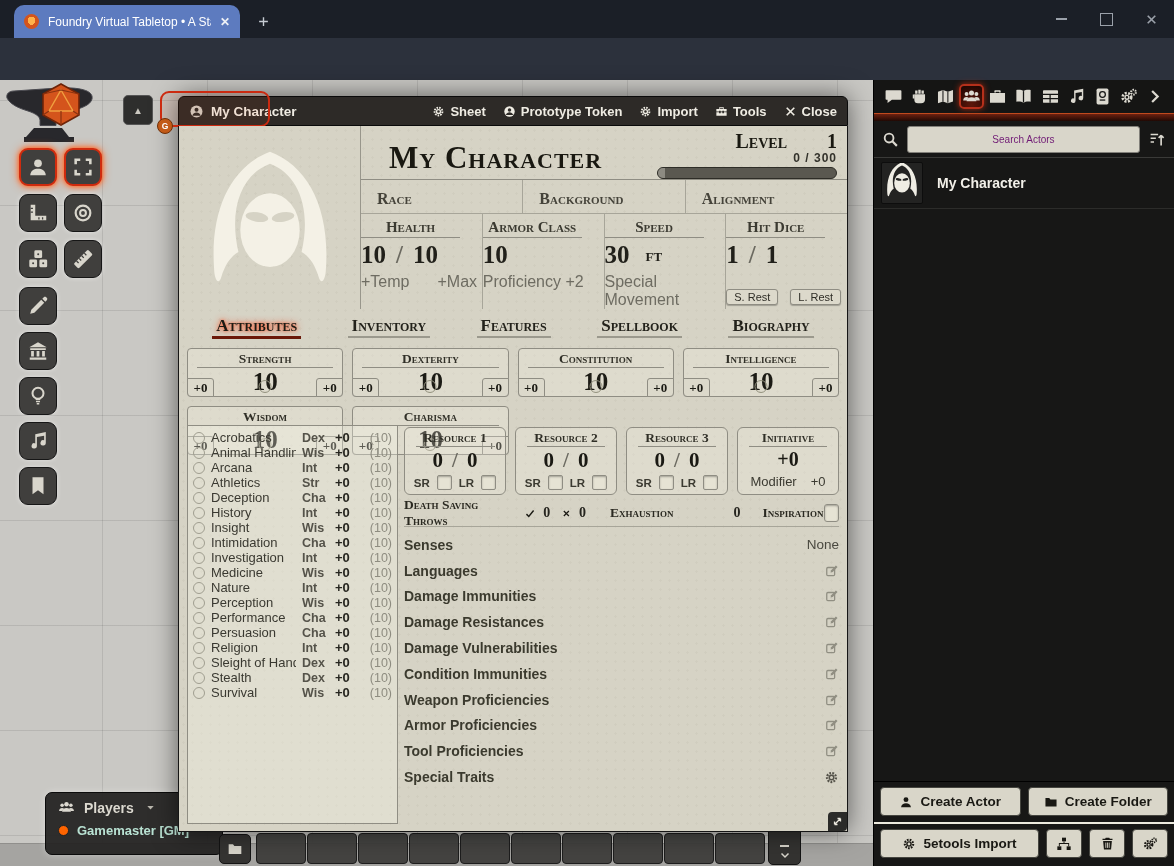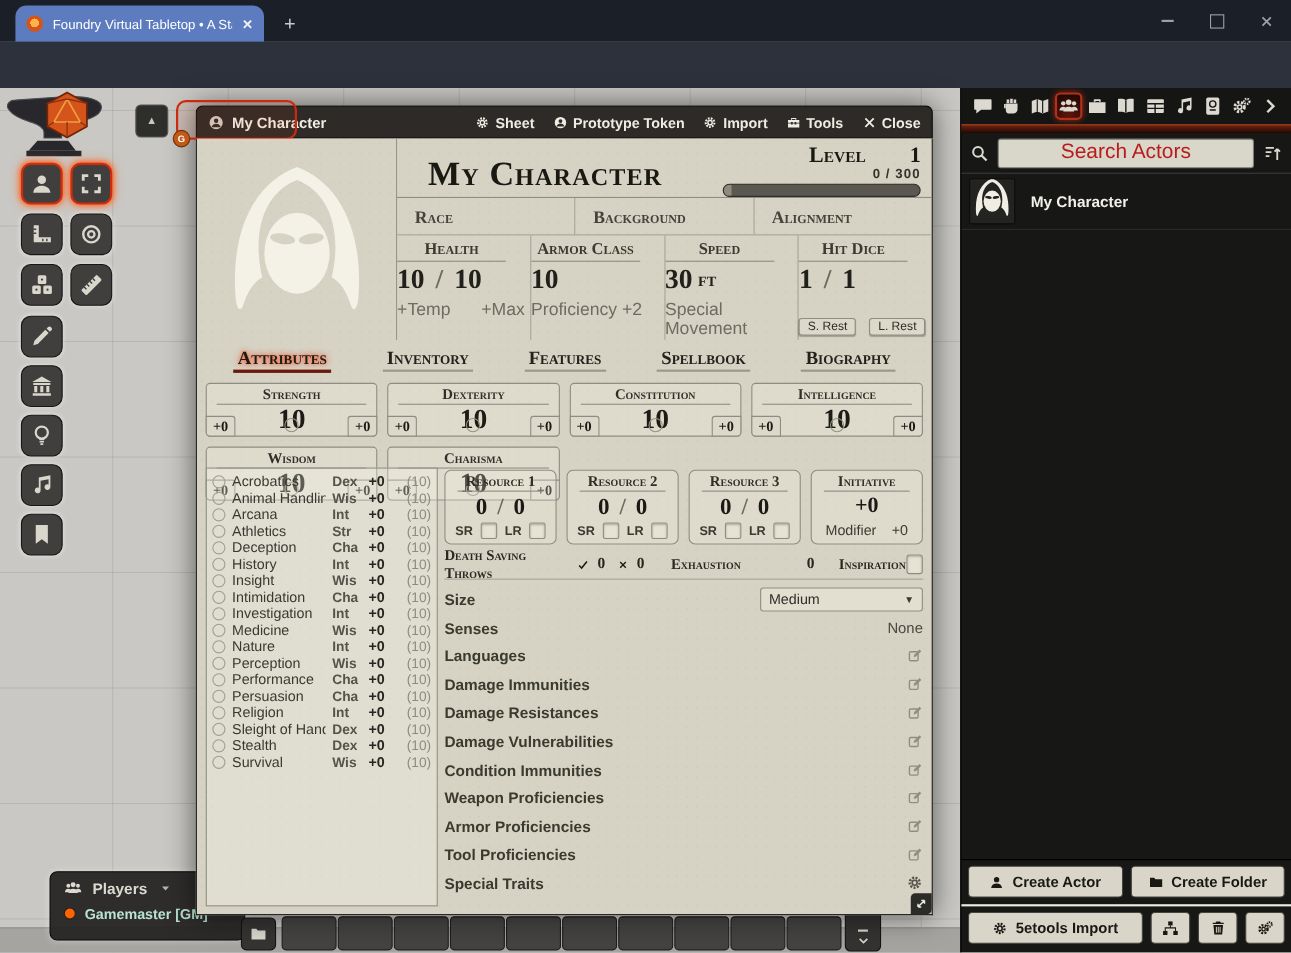--- a/index.html
+++ b/index.html
@@ -179,22 +179,22 @@
 
   
   .sidebar{position:absolute;right:0;top:0;width:300px;height:786px;background:#171716;border-left:1px solid #000;color:#e8e5dd}
   .sb-tabs{height:33px;display:flex;align-items:center;justify-content:space-between;padding:0 7px;background:#151514}
   .sb-tab{width:25px;height:25px;display:flex;align-items:center;justify-content:center;color:#dcd9d0;box-sizing:border-box}
   .sb-tab svg{width:19px;height:19px;--icbg:#151514}
   .sb-tab.active{border:2px solid #b5301b;border-radius:5px;background:radial-gradient(circle at 50% 90%,#611softhue,#1a0502)}
   .sb-tab.active{background:radial-gradient(circle at 50% 90%,#5e160a,#1c0602);box-shadow:0 0 6px #a02810}
   .sb-glow{height:7px;background:linear-gradient(to bottom,#6e2110,#200904);border-top:1px solid #c04a1e}
   .sb-search{height:36px;display:flex;align-items:center;padding:0 8px;gap:8px}
-  .search-input{flex:1;height:25px;background:#d9d6ca;border:1px solid #82807a;border-radius:3px;color:#b91c1c;
-                font-size:19px;display:flex;align-items:center;justify-content:center}
+  .search-input{flex:1;height:25px;background:#d9d6ca;border:1px solid #82807a;border-radius:3px;color:#701a75;
+                font-size:10px;display:flex;align-items:center;justify-content:center}
   .sb-divider{height:1px;background:#3a3a38}
   .actor-row{display:flex;align-items:center;gap:14px;padding:3px 7px;height:44px;border-bottom:1px solid #2c2c2a}
   .actor-avatar{width:42px;height:42px;background:#232322;border:1px solid #0d0d0d;border-radius:2px;overflow:hidden;
                 display:flex;align-items:flex-end;justify-content:center;box-sizing:border-box}
   .actor-name{font-weight:bold;font-size:14px;color:#f2f0e9}
   .sb-footer{position:absolute;left:0;right:0;bottom:4px}
   .sb-btnrow{display:flex;gap:7px;padding:4px 6px}
   .sb-btnrow.first{border-top:1px solid #000;padding-top:5px}
   .sb-btn{flex:1;height:29px;background:#d9d6c9;border:1px solid #45453f;border-radius:4px;color:#191813;font-weight:bold;
           font-size:13.5px;display:flex;align-items:center;justify-content:center;gap:7px;box-sizing:border-box;--icbg:#d9d6c9}
@@ -736,21 +736,21 @@
               <span class="stat-label smallcaps">Armor Class</span>
               <span class="stat-val">
                   <span>10</span>
                 </span>
               <span class="stat-foot">
                   <span>Proficiency +2</span>
                 </span>
             </div>
             <div class="stat">
               <span class="stat-label smallcaps">Speed</span>
-              <span class="stat-val" style="gap:5px">
+              <span class="stat-val" style="gap:16px">
                   <span>30</span>
                   <span class="smallcaps" style="font-size:19px;margin-top:3px">ft</span>
                 </span>
               <span class="stat-foot">
                   <span>Special Movement</span>
                 </span>
             </div>
             <div class="stat">
               <span class="stat-label smallcaps">Hit Dice</span>
               <span class="stat-val">
@@ -1063,30 +1063,20 @@
           </svg>
         <span class="cnt-num" style="margin-left:8px">0</span>
         <span class="cnt-label smallcaps" style="margin-left:24px">Exhaustion</span>
         <span class="cnt-num" style="margin-left:60px">0</span>
         <span class="cnt-label smallcaps" style="margin-left:22px">Inspiration</span>
         <span class="insp-cb"></span>
       </div>
 
       <div class="traits">
 
-          <div class="trait">
-            <span class="trait-label">Size</span>
-            <span class="trait-right">
-              <span class="sizesel">
-                <span>Medium</span>
-                <span class="car">▼</span>
-              </span>
-
-            </span>
-          </div>
 
           <div class="trait">
             <span class="trait-label">Senses</span>
             <span class="trait-right">
 
               <span class="trait-none">None</span>
 
             </span>
           </div>
 

